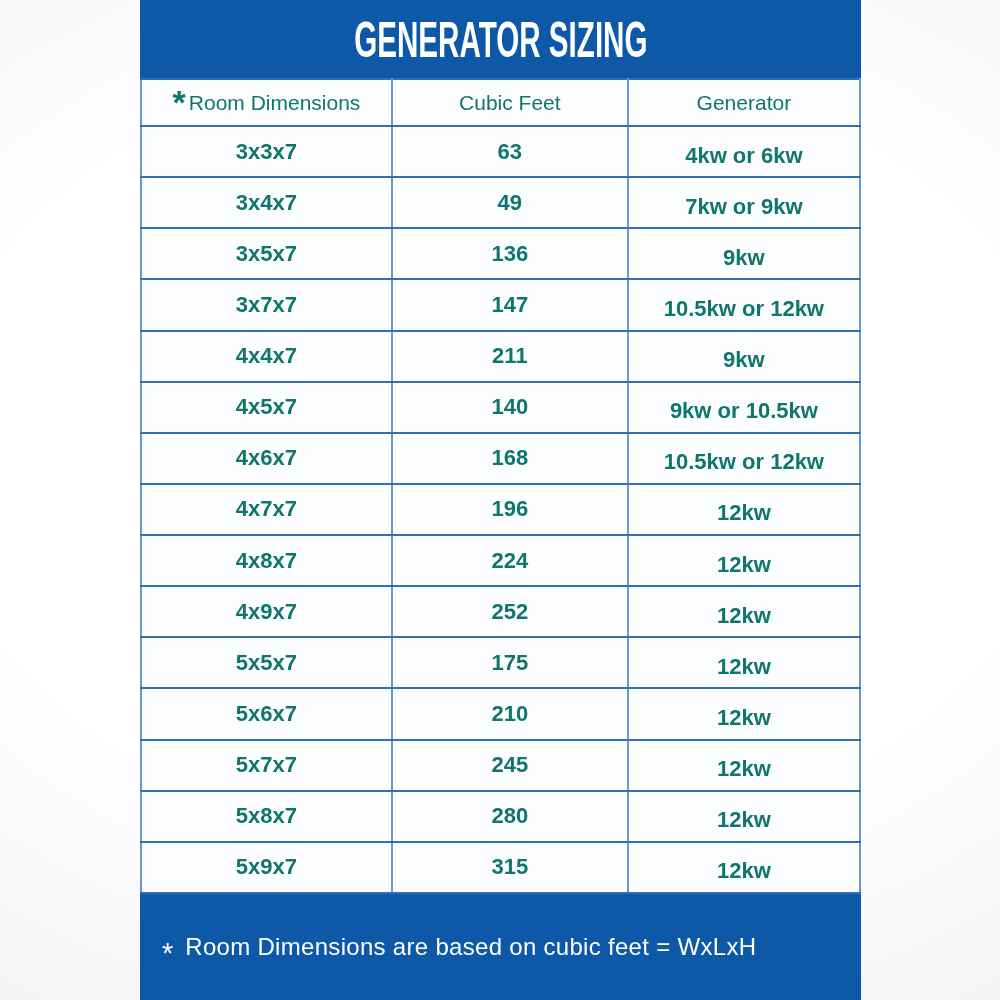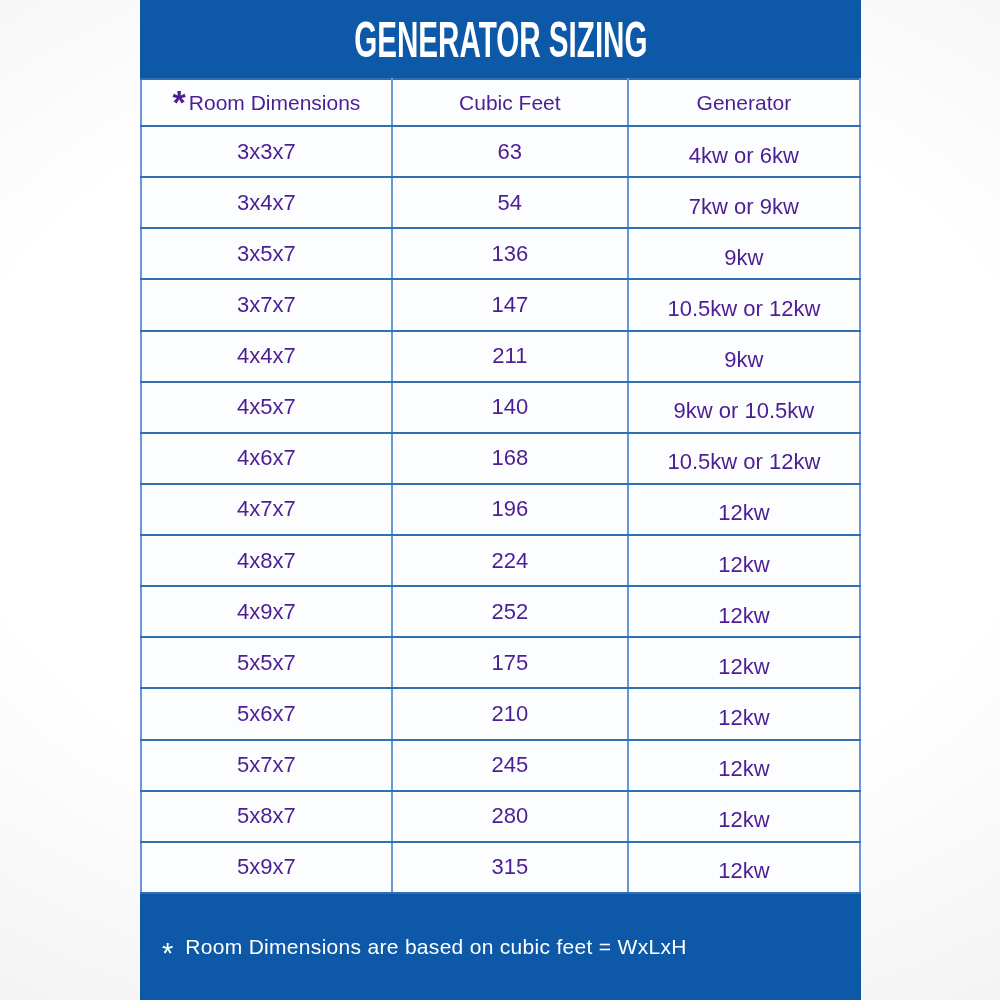--- a/index.html
+++ b/index.html
@@ -57,36 +57,36 @@
     table-layout: fixed;
   }
   table.sizing th,
   table.sizing td {
     border-top: 2px solid #2f6fb4;
     border-bottom: 2px solid #2f6fb4;
     border-left: 2px solid #6699d2;
     border-right: 2px solid #6699d2;
     text-align: center;
     vertical-align: middle;
-    color: #4c1d95;
+    color: #0f766e;
     background: #fcfdfe;
     padding: 0;
     overflow: hidden;
   }
   table.sizing thead tr { height: 47px; }
   table.sizing tbody tr { height: 45px; }
   col.c0 { width: 34.9%; }
   col.c1 { width: 32.8%; }
   col.c2 { width: 32.3%; }
   th {
     font-weight: 400;
     font-size: 21px;
   }
   td {
-    font-weight: 400;
+    font-weight: 700;
     font-size: 22px;
   }
   .hdr-marker {
     font-size: 34px;
     font-weight: 700;
     vertical-align: -4px;
     margin-right: 3px;
     line-height: 0;
   }
   .cell-text { display: inline-block; }
@@ -104,21 +104,21 @@
     color: #ffffff;
   }
   .fn-marker {
     font-size: 29px;
     line-height: 0;
     position: relative;
     top: 6px;
     margin-right: 12px;
   }
   .fn-text {
-    font-size: 21px;
+    font-size: 24px;
     letter-spacing: 0.3px;
   }
 </style>
 </head>
 <body>
 
 <div class="page">
   <div class="panel">
 
     <div class="title-band">
@@ -146,21 +146,21 @@
           </tr>
         </thead>
         <tbody id="rows-body">
             <tr>
               <td class="col0"><span class="cell-text">3x3x7</span></td>
               <td class="col1"><span class="cell-text">63</span></td>
               <td class="col2"><span class="cell-text">4kw or 6kw</span></td>
             </tr>
             <tr>
               <td class="col0"><span class="cell-text">3x4x7</span></td>
-              <td class="col1"><span class="cell-text">54</span></td>
+              <td class="col1"><span class="cell-text">49</span></td>
               <td class="col2"><span class="cell-text">7kw or 9kw</span></td>
             </tr>
             <tr>
               <td class="col0"><span class="cell-text">3x5x7</span></td>
               <td class="col1"><span class="cell-text">136</span></td>
               <td class="col2"><span class="cell-text">9kw</span></td>
             </tr>
             <tr>
               <td class="col0"><span class="cell-text">3x7x7</span></td>
               <td class="col1"><span class="cell-text">147</span></td>

